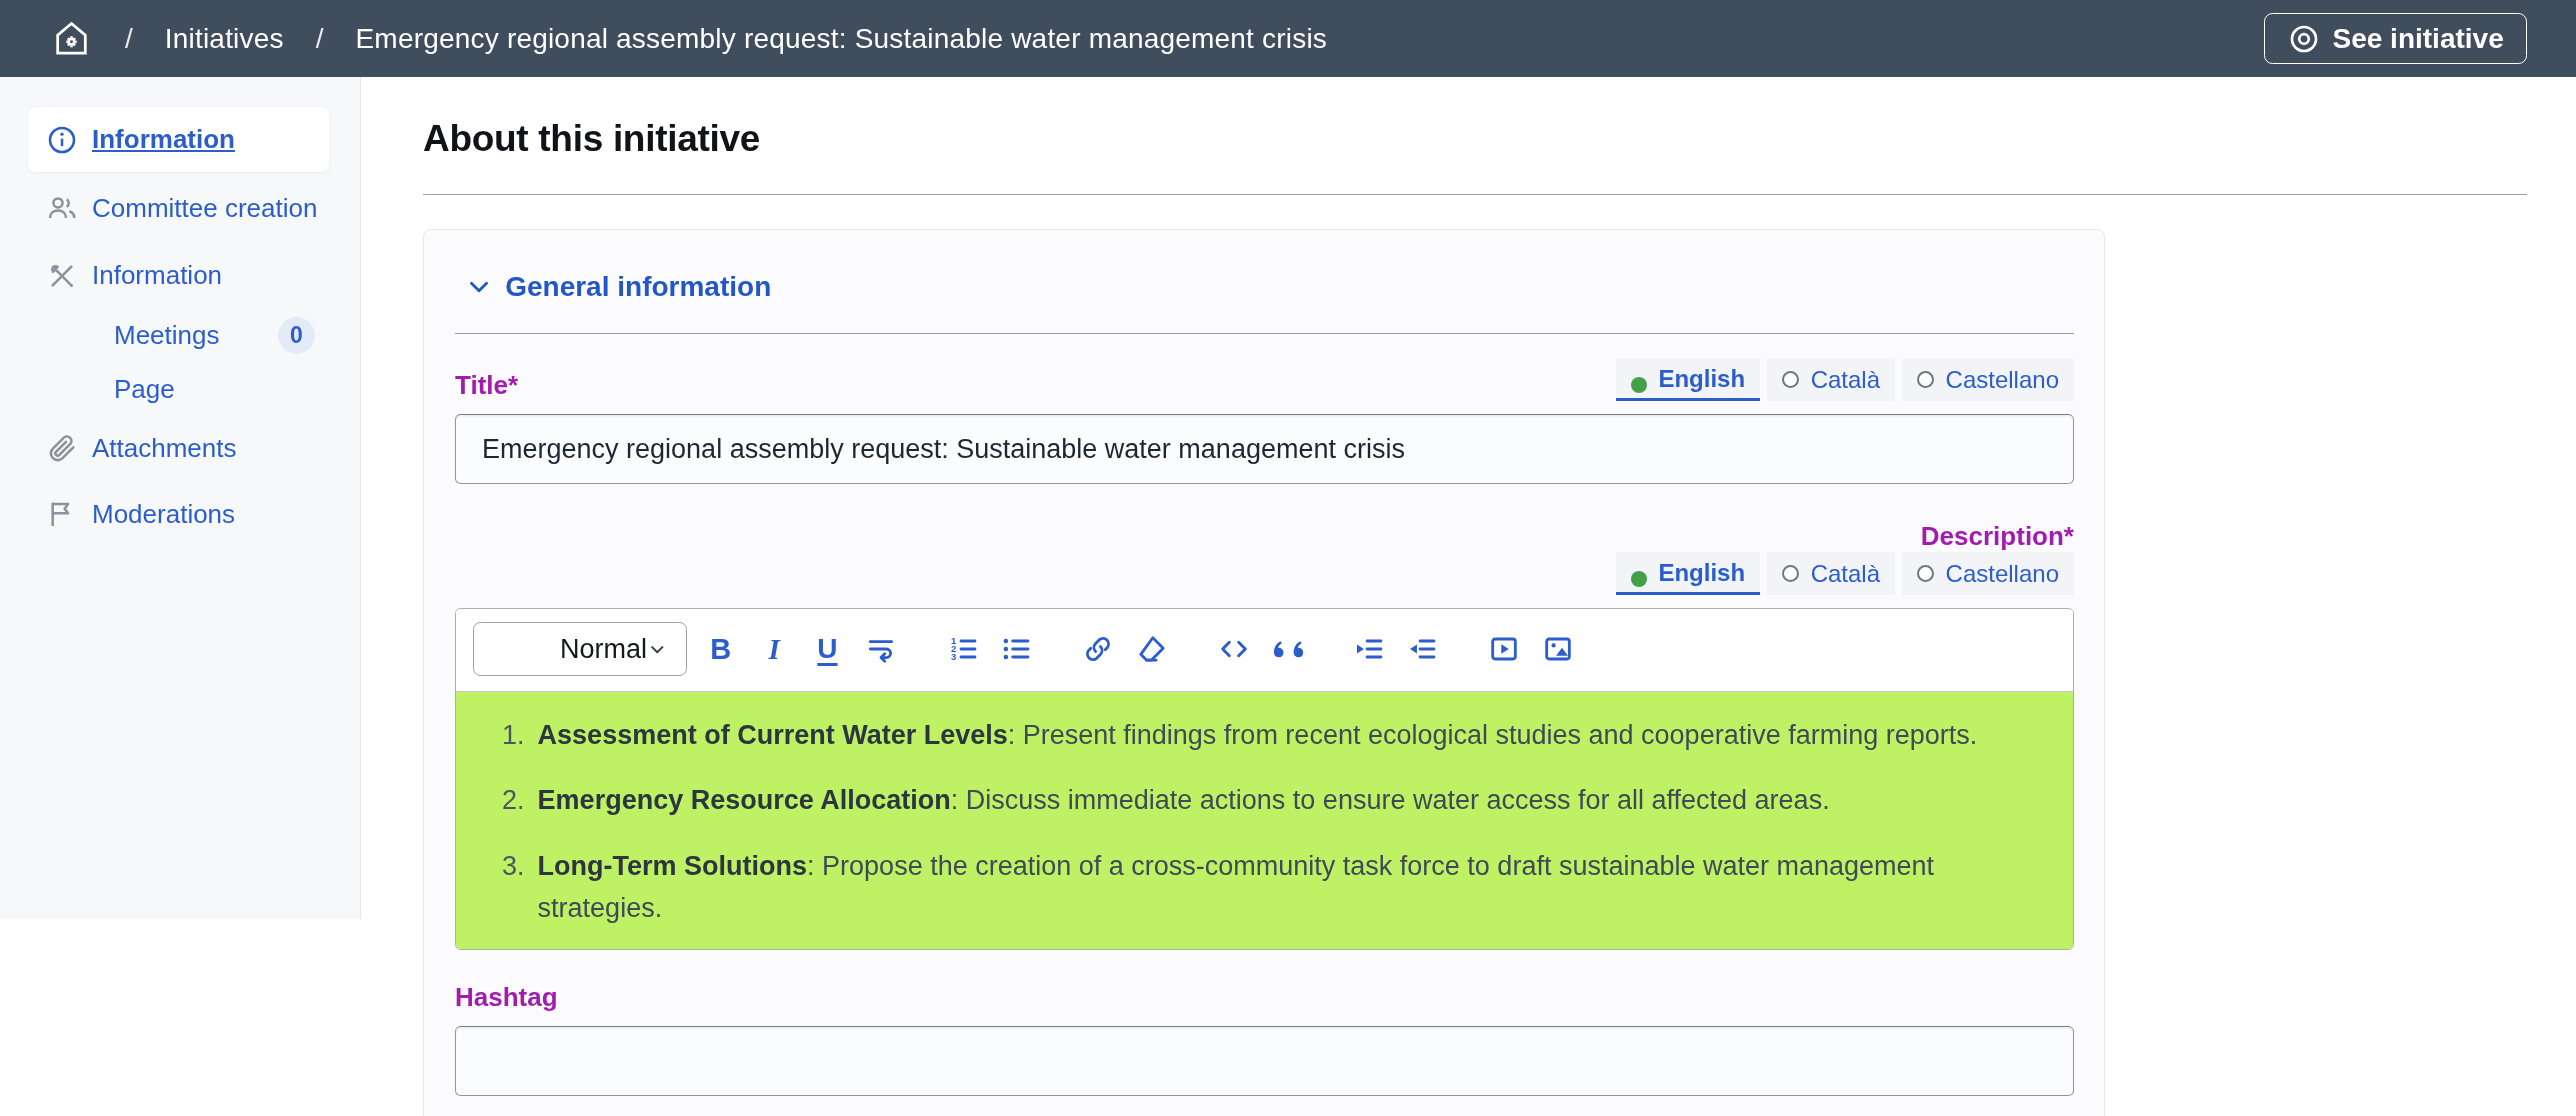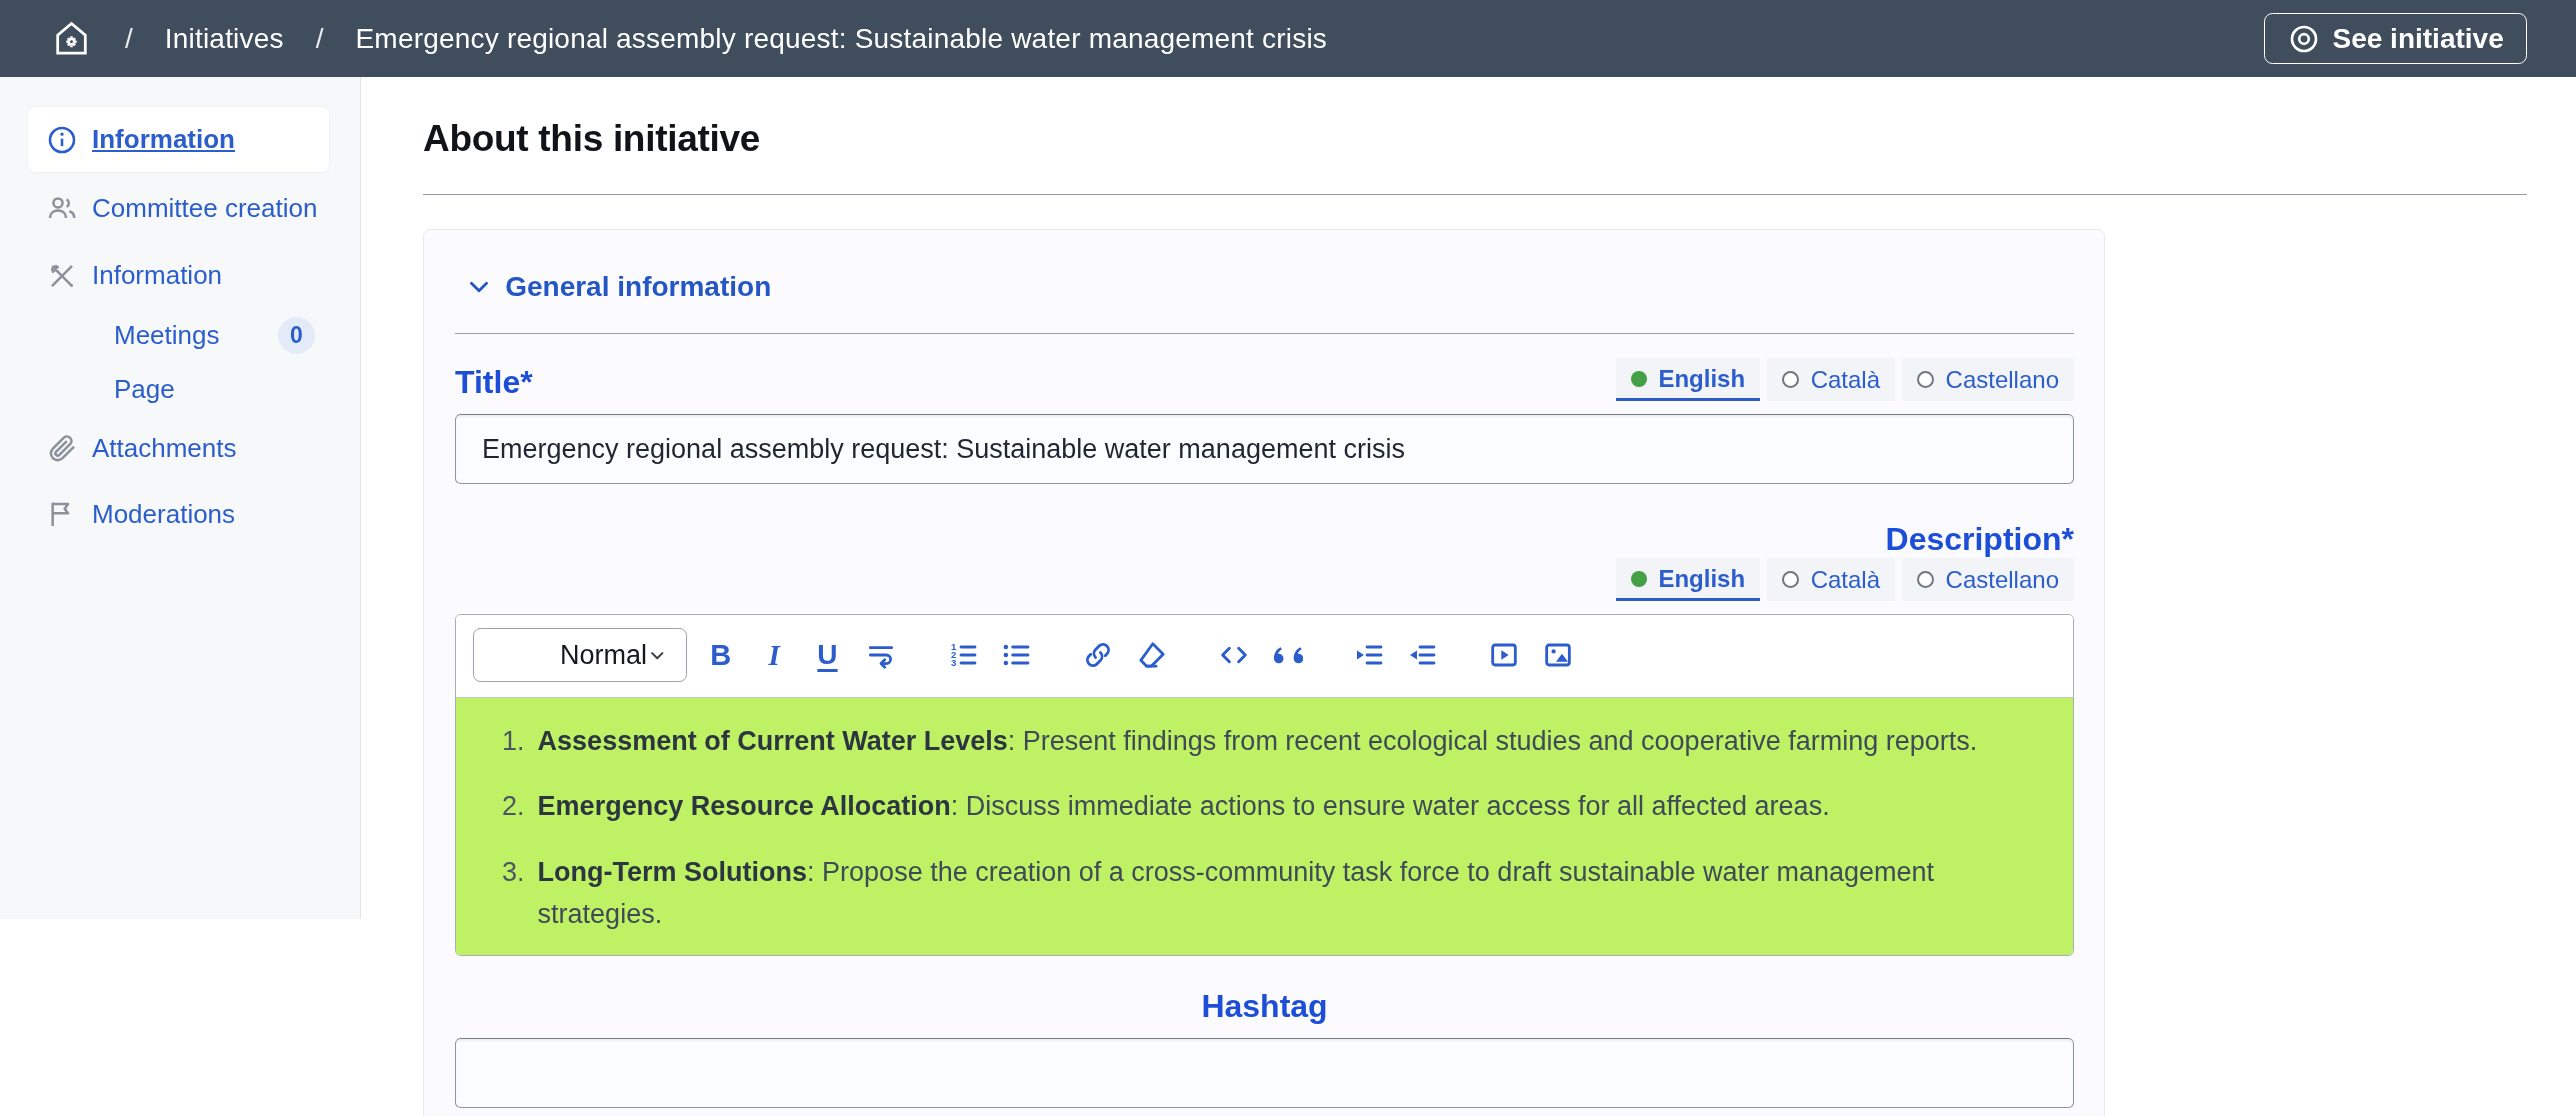--- a/index.html
+++ b/index.html
@@ -47,28 +47,28 @@
   .top-divider { margin-top:34px; border-bottom:1.9px solid #989ea6; }
 
   .card { margin-top:34px; width:1682px; background:#fbfbfd; border:0.9px solid #e8e9ee;
           border-radius:7.4px; padding:41px 30px 35px 31px; }
 
   .sec-head { display:flex; align-items:center; gap:13px; color:#2457c5; font-size:28px;
               font-weight:700; margin-left:11.2px; cursor:pointer; }
   .sec-divider { margin-top:30px; border-bottom:1.9px solid #989ea6; }
 
   .field-row { display:flex; justify-content:space-between; align-items:flex-end; margin-top:24px; }
-  .f-label { font-size:32px; font-weight:700; color:#1d4ed8;text-align:center; }
+  .f-label { font-size:26px; font-weight:700; color:#a21caf; }
 
   .langs { display:flex; gap:7.4px; align-items:flex-end; }
   .chip { background:#f2f4f8; display:flex; align-items:center; gap:11.2px; padding:7.4px 15px;
           font-size:24px; color:#2b5dcc; cursor:pointer; }
   .chip .dot { width:16px; height:16px; border-radius:50%; background:#43a047; }
   .chip .radio { width:17px; height:17px; border-radius:50%; border:2.8px solid #6f7780; background:#fff; }
-  .chip.active { font-weight:700; border-bottom:3.7px solid #2b5dcc; padding-bottom:4.7px; }
+  .chip.active { font-weight:700; border-bottom:3.7px solid #2b5dcc; padding-bottom:4.7px;align-items:flex-end; }
 
   input.text { margin-top:13px; width:100%; height:70px; border:0.9px solid #8f959c;
                border-top-color:#767c84; border-radius:5.6px; background:#fbfcfe;
                box-shadow:inset 0 1.9px 1.9px rgba(25,35,55,.06); font-size:27px; color:#1e2632;
                padding:0 26px; font-family:inherit; outline:none; }
 
   
   .editor { margin-top:13px; border:0.9px solid #a8aeb5; border-radius:5.6px; background:#fff;
             overflow:hidden; }
   .toolbar { display:flex; align-items:center; padding:13px 15px 15px 17px; background:#fff; }

